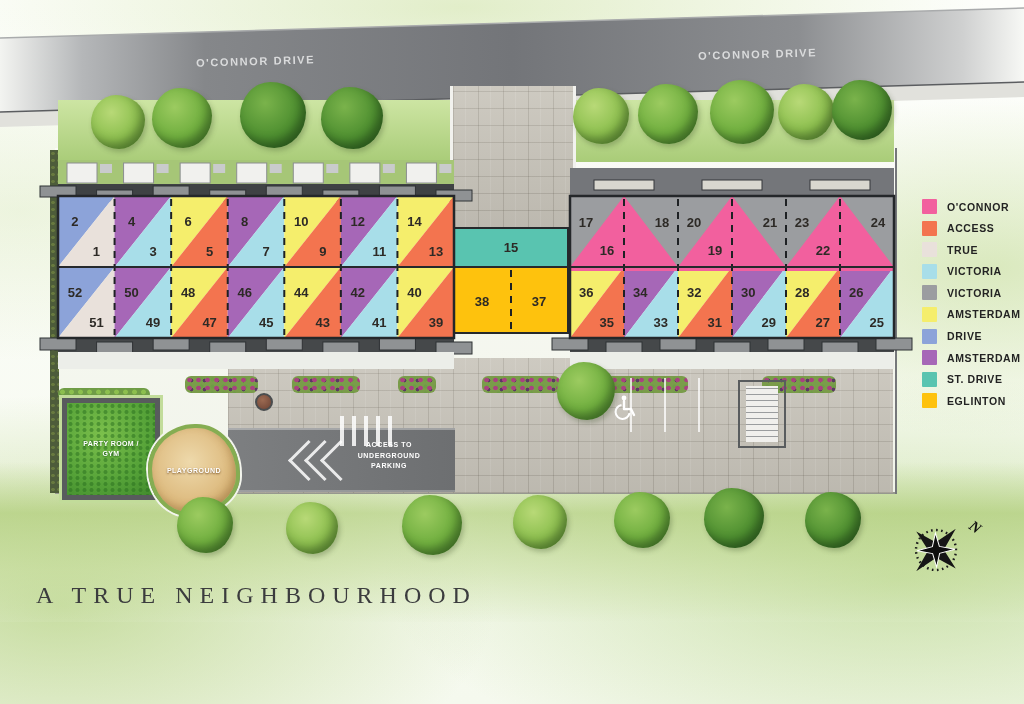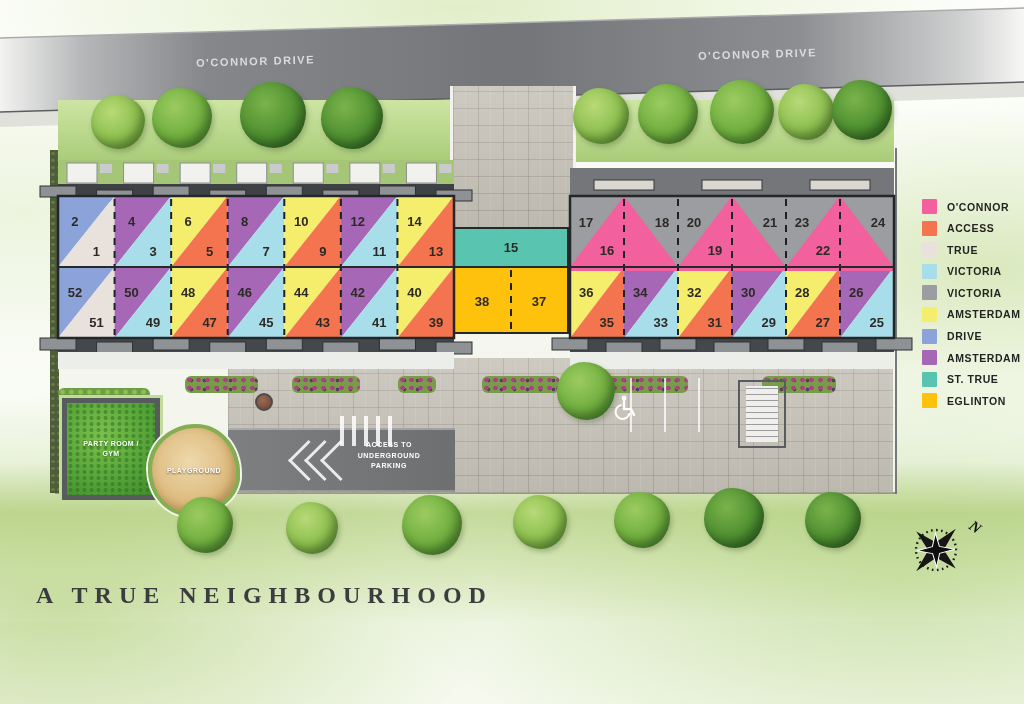--- a/index.html
+++ b/index.html
@@ -61,21 +61,21 @@
     background-image:repeating-linear-gradient(180deg,#9a9c9e 0 1.5px,transparent 1.5px 6px);
     background-clip:content-box;padding:4px 6px;}
   .park-lines{left:598px;top:378px;width:110px;height:54px;z-index:5;
     background:repeating-linear-gradient(90deg,transparent 0 32px,rgba(255,255,255,.75) 32px 34px);}
   .plan-svg{left:0;top:0;z-index:6;}
   .tree{position:absolute;z-index:7;box-shadow:inset -5px -6px 10px rgba(0,0,0,.28),2px 3px 5px rgba(60,80,40,.30);}
   .legend{left:922px;top:199px;z-index:8;}
   .legend-item{display:flex;align-items:center;margin-bottom:6.6px;}
   .swatch{width:15px;height:15px;border-radius:1px;margin-right:10px;flex:0 0 15px;}
   .legend-label{font-size:10.5px;font-weight:bold;letter-spacing:.6px;color:#232323;white-space:nowrap;}
-  .title{left:36px;top:582px;z-index:8;font-family:"Liberation Serif",serif;font-size:24px;font-weight:700;
+  .title{left:36px;top:582px;z-index:8;font-family:"Liberation Serif",serif;font-size:24px;font-weight:400;
     letter-spacing:7px;color:#3b3c3e;}
   .compass{left:896px;top:506px;z-index:8;}
   .wheelchair{left:612px;top:394px;z-index:6;}
 </style>
 </head>
 <body>
 
 <div class="scene">
 
   <div class="abs lawn"></div>
@@ -355,21 +355,21 @@
       <div class="legend-item">
         <span class="swatch" style="background: rgb(140, 163, 217);"></span>
         <span class="legend-label">DRIVE</span>
       </div>
       <div class="legend-item">
         <span class="swatch" style="background: rgb(166, 103, 183);"></span>
         <span class="legend-label">AMSTERDAM</span>
       </div>
       <div class="legend-item">
         <span class="swatch" style="background: rgb(89, 196, 176);"></span>
-        <span class="legend-label">ST. TRUE</span>
+        <span class="legend-label">ST. DRIVE</span>
       </div>
       <div class="legend-item">
         <span class="swatch" style="background: rgb(254, 194, 13);"></span>
         <span class="legend-label">EGLINTON</span>
       </div>
     </div>
 
   <svg class="abs compass" width="92" height="84">
     <g transform="rotate(-47 40 44)">
       <circle cx="40" cy="44" r="20" fill="none" stroke="#1d1d1d" stroke-width="2.4" stroke-dasharray="1.6 3.4"></circle>

